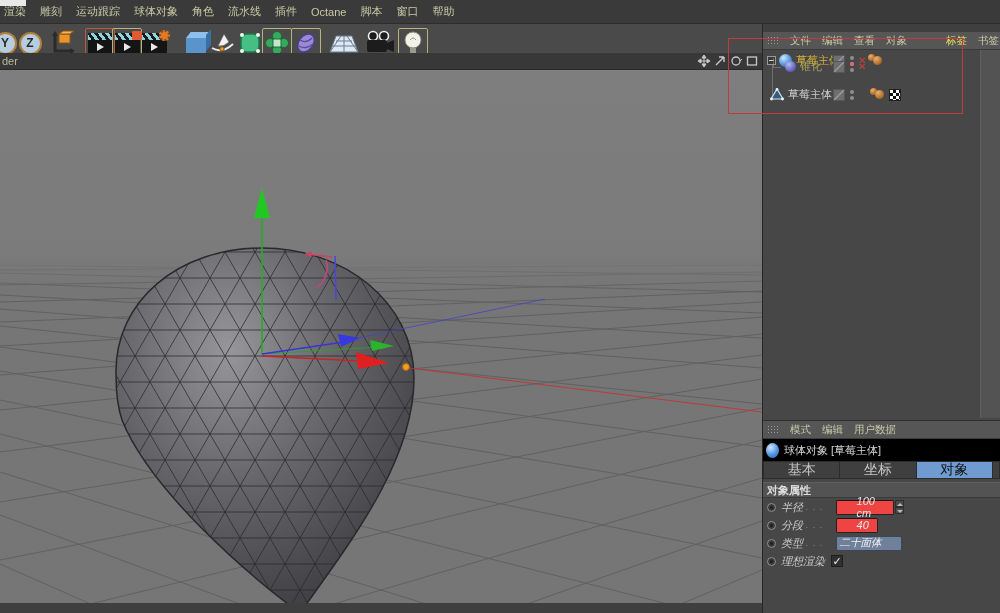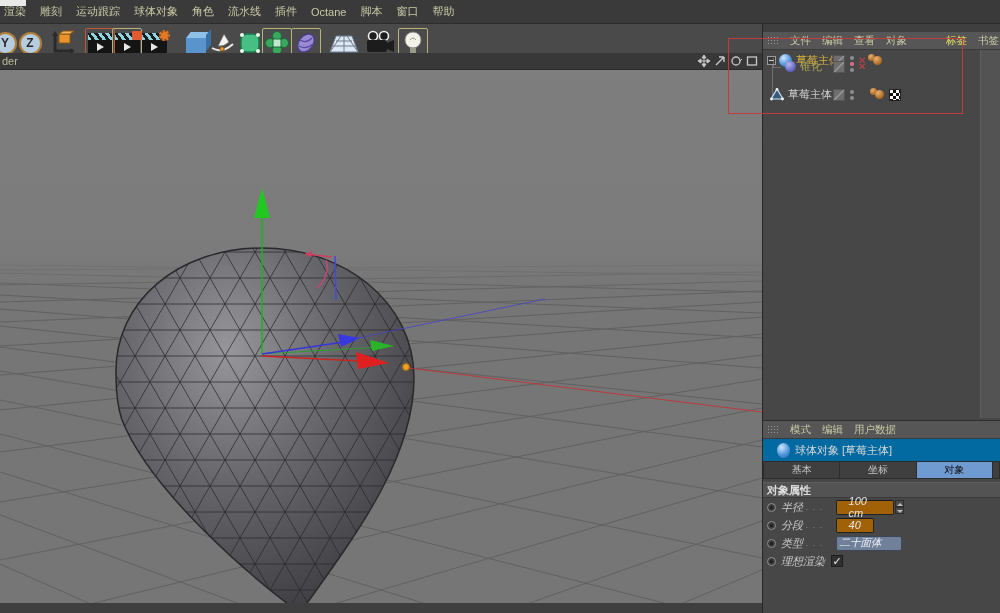--- a/index.html
+++ b/index.html
@@ -85,41 +85,41 @@
     background:radial-gradient(circle at 35% 30%, #e8b070, #b06c28 65%, #7e4a16); margin-left:2px; }
   .tagball.small { width:7px; height:7px; margin-bottom:6px; margin-right:-4px; }
   .checker { width:12px; height:12px; margin-left:5px; background:#fff;
     background-image:linear-gradient(45deg,#111 25%,transparent 25%,transparent 75%,#111 75%),
       linear-gradient(45deg,#111 25%,transparent 25%,transparent 75%,#111 75%);
     background-size:6px 6px; background-position:0 0,3px 3px; border:1px solid #222; }
 
   
   .am { position:absolute; left:762px; top:420px; width:238px; height:193px; background:#474747;
     border-left:1px solid #262626; border-top:1px solid #2e2e2e; }
-  .am-objrow { height:22px; display:flex; align-items:center; gap:5px; padding-left:14px; background:#0369a1; }
+  .am-objrow { height:22px; display:flex; align-items:center; gap:5px; padding-left:3px; background:#000000; }
   .am-objrow .obj-icon-sphere { width:15px; height:15px; }
   .am-title { font-size:11px; color:#d6d6d6; }
   .am-tabs { display:flex; height:18px; }
   .am-tab { flex:1; background:#3f3f3f; border:1px solid #2c2c2c; border-left-width:0;
-    color:#c6c6c6; font-size:10px; display:flex; align-items:center; justify-content:center; cursor:default;}
+    color:#c6c6c6; font-size:14px; display:flex; align-items:center; justify-content:center; cursor:default;}
   .am-tab:first-child { border-left-width:1px; }
   .am-tab.active { background:#6f9bd1; color:#0e0e0e; }
   .am-tab.partial { flex:0 0 7px; }
   .am-section { margin-top:3px; height:16px; background:#535353; border-top:1px solid #5e5e5e;
     border-bottom:1px solid #3a3a3a; display:flex; align-items:center; }
   .am-section span { font-size:11px; color:#dcdcdc; padding-left:4px; font-weight:bold; }
   .prop-row { height:18px; display:flex; align-items:center; padding-left:4px;font-style:italic; }
   .keyframe { width:9px; height:9px; border-radius:50%; border:1px solid #909090; background:#3a3a3a;
     position:relative; flex:0 0 9px; }
   .keyframe:after { content:""; position:absolute; left:2px; top:2px; width:3px; height:3px;
     border-radius:50%; background:#1e1e1e; }
   .prop-label { font-size:11px; color:#c9c9c9; margin-left:5px; white-space:nowrap; }
   .prop-dots { font-size:9px; color:#8a8a8a; margin-left:3px; letter-spacing:1px; }
-  .field { background:#a16207; border:1px solid #222; border-top-color:#1a1a1a; border-radius:2px;
-    color:#e6e6e6; font-size:11px; padding:1px 12px; height:15px; display:flex; align-items:center; }
+  .field { background:#ef4444; border:1px solid #222; border-top-color:#1a1a1a; border-radius:2px;
+    color:#e6e6e6; font-size:11px; padding:1px 20px; height:15px; display:flex; align-items:center; }
   .field.radius { margin-left:12px; width:58px; }
   .stepper { display:flex; flex-direction:column; margin-left:1px; }
   .stepper i { width:9px; height:7px; background:#4a4a4a; border:1px solid #2e2e2e; position:relative; }
   .stepper i:before { content:""; position:absolute; left:1px; top:2px;
     border-left:3px solid transparent; border-right:3px solid transparent; }
   .stepper i.up:before { border-bottom:3px solid #bbb; }
   .stepper i.dn:before { border-top:3px solid #bbb; }
   .field.seg { margin-left:12px; width:38px; }
   .dropdown { margin-left:12px; width:66px; background:#70809a; border:1px solid #3c4656;
     border-radius:2px; color:#f0f2f6; font-size:10.5px; padding:1px 3px; height:15px;

